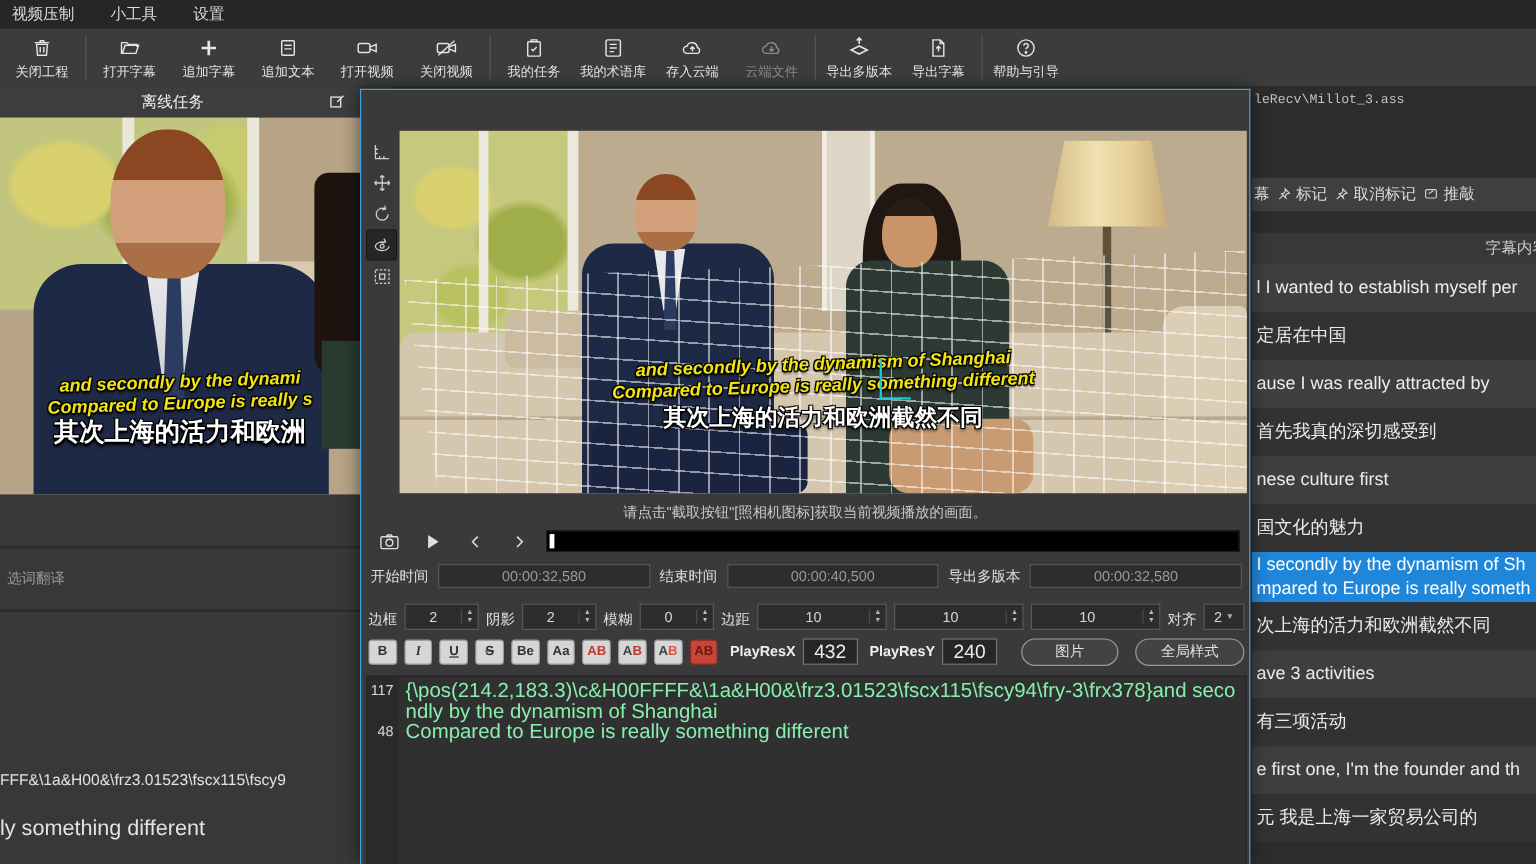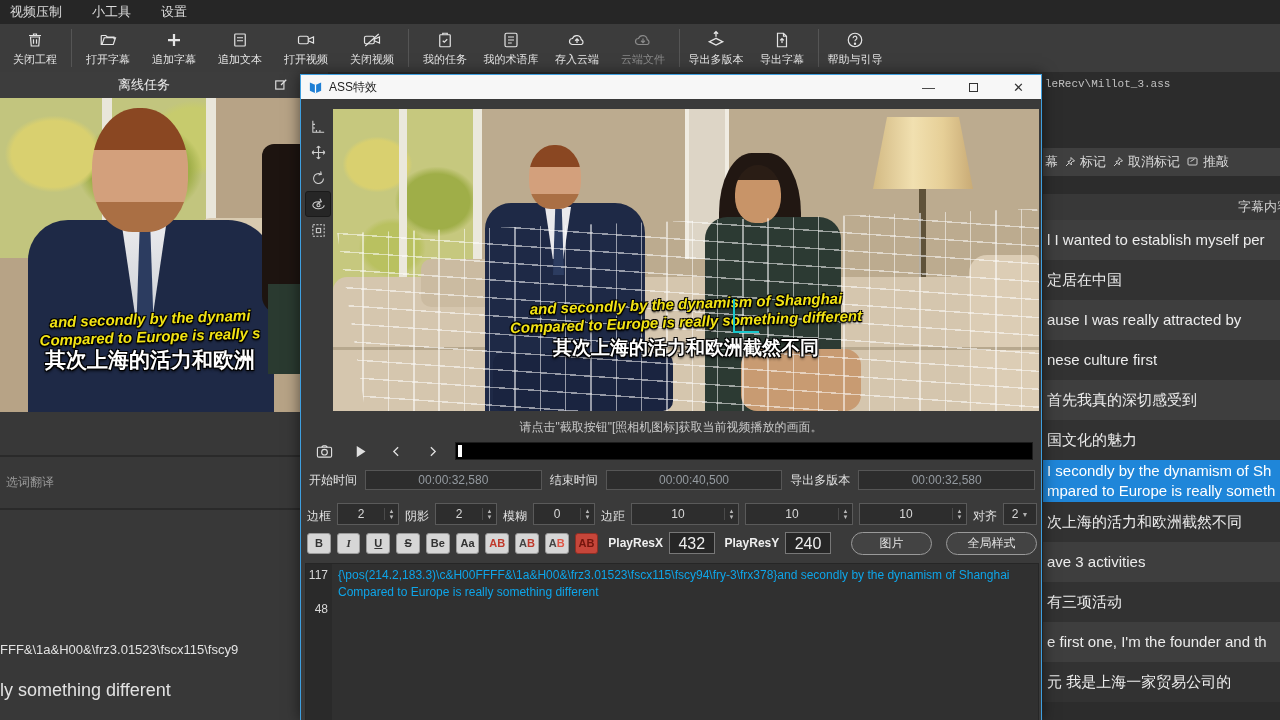--- a/index.html
+++ b/index.html
@@ -197,21 +197,21 @@
     color:#eee; font-size:16px; text-align:center; line-height:21px; }
   .pill { height:23px; border:1px solid #9a9a9a; border-radius:12px; background:#434343;
     color:#e2e2e2; font-size:12px; display:flex; align-items:center; justify-content:center; }
   .pill1 { width:86px; margin-left:14px; } .pill2 { width:96px; margin-left:8px; }
 
   
   .editor { position:absolute; left:4px; top:464px; width:734px; height:158px;
     background:#303030; border:1px solid #262626; display:flex; }
   .ed-gutter { width:26px; background:#2a2a2a; color:#d8d8d8; font-size:12px; text-align:right;
     padding:3px 4px 0 0; line-height:17px; }
-  .ed-text { flex:1; color:#0ea5e9; font-size:12px; line-height:17px; padding:3px 6px 0 6px;
+  .ed-text { flex:1; color:#86efac; font-size:17px; line-height:17px; padding:3px 6px 0 6px;
     word-break:break-all; }
   .ed-line2 { margin-top:0; }
 </style>
 </head>
 <body>
 
 <div id="app">
 
   <div class="menubar">
     <span class="menu-item">视频压制</span>
@@ -391,52 +391,36 @@
         <span>推敲</span>
       </span>
     </div>
     <div class="rp-header">
       <span>字幕内容</span>
     </div>
     <div class="rp-rows">
       <div class="rp-row">l I wanted to establish myself per</div>
       <div class="rp-row">定居在中国</div>
       <div class="rp-row">ause I was really attracted by</div>
+      <div class="rp-row">首先我真的深切感受到</div>
       <div class="rp-row">nese culture first</div>
-      <div class="rp-row">首先我真的深切感受到</div>
       <div class="rp-row">国文化的魅力</div>
       <div class="rp-row selected">
         <div>I secondly by the dynamism of Sh</div>
         <div>mpared to Europe is really someth</div>
       </div>
       <div class="rp-row">次上海的活力和欧洲截然不同</div>
       <div class="rp-row">ave 3 activities</div>
       <div class="rp-row">有三项活动</div>
       <div class="rp-row">e first one, I'm the founder and th</div>
       <div class="rp-row">元 我是上海一家贸易公司的</div>
     </div>
   </div>
 
   <div class="dialog">
-    <div class="dlg-titlebar">
-      <span class="dlg-icon">
-        <svg width="15" height="15" viewBox="0 0 24 24">
-            <path d="M3 4l9 4 9-4v13l-9 4-9-4z" fill="#1f7fd4"></path>
-            <path d="M12 8v13" stroke="#fff" stroke-width="2"></path>
-          </svg>
-      </span>
-      <span class="dlg-title">ASS特效</span>
-      <div class="dlg-winbtns">
-        <span class="win-btn">—</span>
-        <span class="win-btn">
-            <span class="win-max-glyph"></span>
-          </span>
-        <span class="win-btn">✕</span>
-      </div>
-    </div>
 
     <div class="dlg-body">
 
       <div class="strip">
         <div class="strip-btn" style="top:14px">
           <svg width="17" height="17" viewBox="0 0 24 24">
               <path d="M4 4v16h16 M4 9h3 M4 14h3 M9 20v-3 M14 20v-3"></path>
             </svg>
         </div>
         <div class="strip-btn" style="top:40px">

